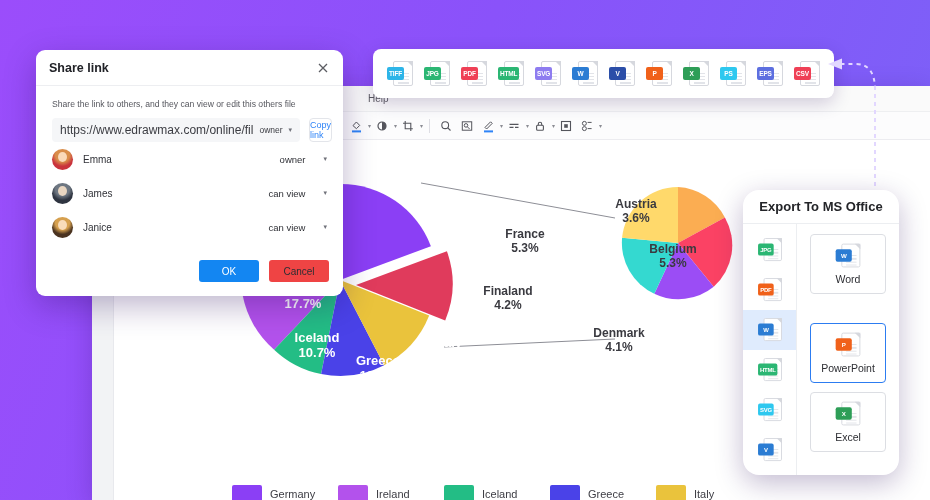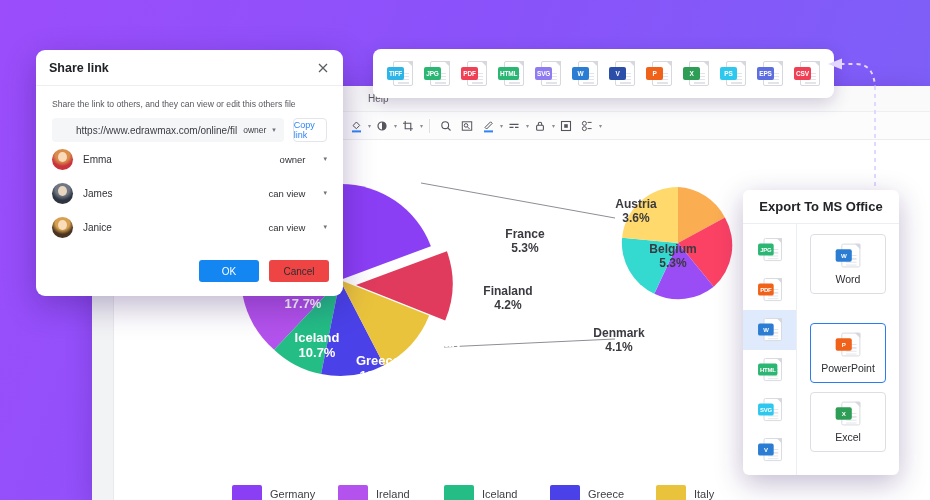--- a/index.html
+++ b/index.html
@@ -110,21 +110,21 @@
     font-family: "Liberation Sans", sans-serif;
   }
 
   
   #arrow-svg { position: absolute; left: 820px; top: 50px; width: 110px; height: 170px; }
 
   
   #export-panel {
     position: absolute; left: 743px; top: 190px;
     width: 156px; height: 285px;
-    background: #fff; border-radius: 6px;
+    background: #fff; border-radius: 16px;
     box-shadow: 0 8px 28px rgba(40,10,90,.28);
     overflow: hidden;
   }
   #export-title {
     height: 34px; line-height: 34px; text-align: center;
     font-size: 13px; font-weight: bold; color: #232428;
     border-bottom: 1px solid #eceef1;
   }
   #export-body { display: flex; height: calc(100% - 34px); }
   #export-side {
@@ -164,23 +164,22 @@
   #share-close { color: #5c5d63; width: 14px; height: 14px; }
   #share-sub {
     font-size: 8.6px; color: #56575e; padding: 13px 16px 9px 16px;
   }
   #link-row { display: flex; align-items: center; gap: 9px; padding: 0 16px; }
   #link-box {
     flex: 1; height: 24px; background: #f5f6f8; border-radius: 4px;
     display: flex; align-items: center; padding: 0 8px; gap: 6px;
   }
   #link-url {
-    flex: 1; font-size: 10px; color: #3b3c42; white-space: nowrap;
+    flex: 1; font-size: 12px; color: #3b3c42; white-space: nowrap;
     overflow: hidden;
-    margin-left: 16px;
   }
   #link-perm { font-size: 8.5px; color: #3b3c42; white-space: nowrap; }
   .chev { font-size: 7px; color: #70717a; }
   #copy-link {
     width: 56px; height: 24px; border: 1px solid #e3e5ea; border-radius: 4px;
     background: #fff; color: #2f84f7; font-size: 9px;
     display: flex; align-items: center; justify-content: center;
   }
   .person-row {
     display: flex; align-items: center; padding: 0 16px;

